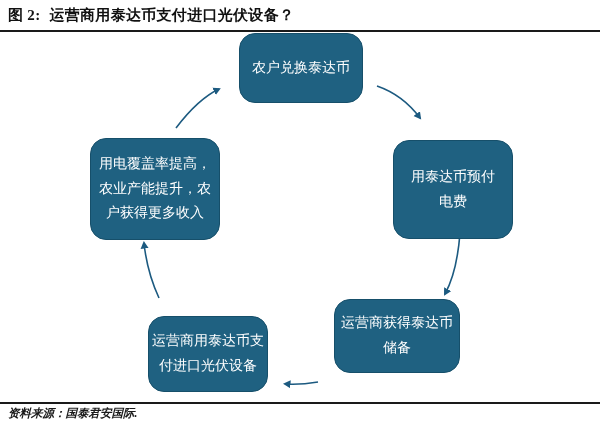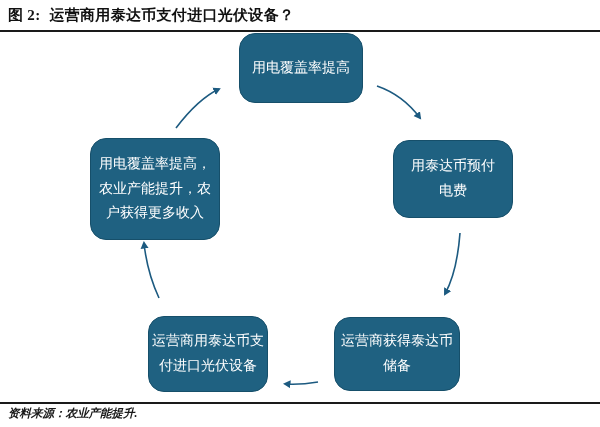--- a/index.html
+++ b/index.html
@@ -53,22 +53,22 @@
     color: #ffffff;
     font-size: 14px;
     line-height: 1.78;
     text-align: center;
     display: flex;
     align-items: center;
     justify-content: center;
     box-sizing: border-box;
   }
   .node-top          { left: 239px; top: 33px;  width: 124px; height: 70px; padding: 0 8px; }
-  .node-right        { left: 393px; top: 140px; width: 120px; height: 78px; padding: 0 13px; }
-  .node-bottom-right { left: 334px; top: 317px; width: 126px; height: 74px; padding: 0 6px; }
+  .node-right        { left: 393px; top: 140px; width: 120px; height: 99px; padding: 0 13px; }
+  .node-bottom-right { left: 334px; top: 299px; width: 126px; height: 74px; padding: 0 6px; }
   .node-bottom-left  { left: 148px; top: 316px; width: 120px; height: 76px; padding: 0 3px; }
   .node-left         { left: 90px;  top: 138px; width: 130px; height: 102px; padding: 0 7px; }
   svg.arrows {
     position: absolute;
     left: 0; top: 0;
     width: 600px; height: 427px;
     pointer-events: none;
   }
   svg.arrows path.edge {
     fill: none;
@@ -92,24 +92,24 @@
         <path d="M0,0.5 L7.5,4.5 L0,8.5 z" fill="#1C5A80"></path>
       </marker>
     </defs>
     <path class="edge" d="M 176 128 Q 198 99 219 89" marker-end="url(#ah)"></path>
     <path class="edge" d="M 377 86 Q 403 95 420 118" marker-end="url(#ah)"></path>
     <path class="edge" d="M 460 233 Q 457 272 445 294" marker-end="url(#ah)"></path>
     <path class="edge" d="M 318 382 Q 300 385 285 384" marker-end="url(#ah)"></path>
     <path class="edge" d="M 159 298 Q 147 272 144 243" marker-end="url(#ah)"></path>
   </svg>
 
-  <div class="node node-top">用电覆盖率提高</div>
+  <div class="node node-top">农户兑换泰达币</div>
   <div class="node node-right">用泰达币预付电费</div>
   <div class="node node-bottom-right">运营商获得泰达币储备</div>
   <div class="node node-bottom-left">运营商用泰达币支付进口光伏设备</div>
   <div class="node node-left">用电覆盖率提高，农业产能提升，农户获得更多收入</div>
 
   <div class="rule footer-rule"></div>
   <div class="source-note">
-    <span>资料来源：</span><span>农业产能提升.</span>
+    <span>资料来源：</span><span>国泰君安国际.</span>
   </div>
 
 </div>
 
 </body></html>

